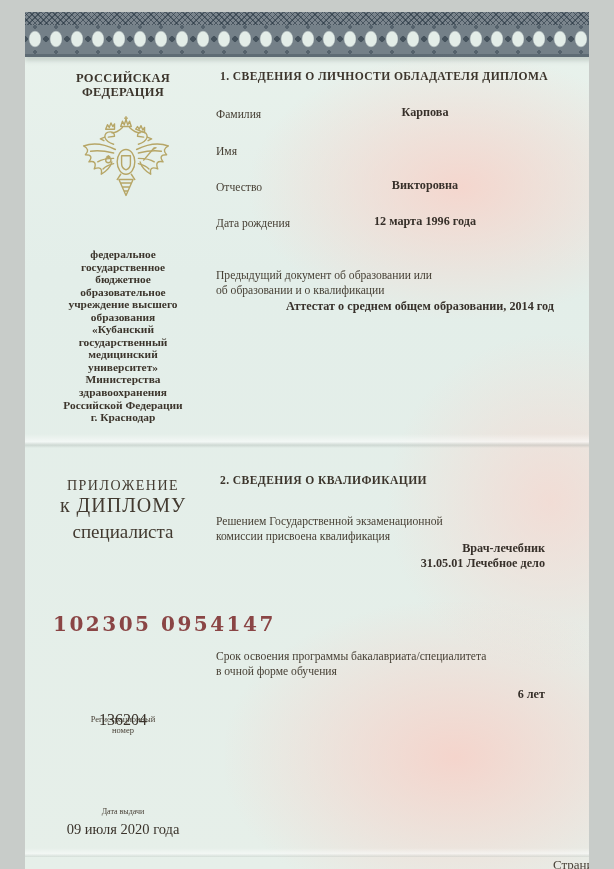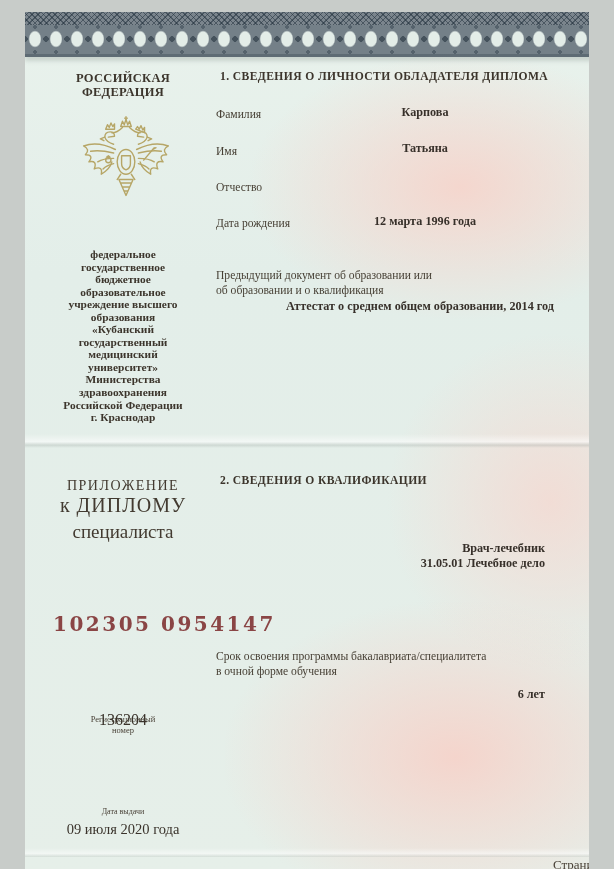--- a/index.html
+++ b/index.html
@@ -151,33 +151,35 @@
 
   <div class="abs left-col issue-label">Дата выдачи</div>
   <div class="abs left-col issue-value">09 июля 2020 года</div>
 
   <div class="abs s-title" style="top:58px;">1. СВЕДЕНИЯ О ЛИЧНОСТИ ОБЛАДАТЕЛЯ ДИПЛОМА</div>
 
   <div class="abs lbl" style="top:96px;">Фамилия</div>
   <div class="abs val val-center" style="top:93px;">Карпова</div>
 
   <div class="abs lbl" style="top:133px;">Имя</div>
-  <div class="abs val val-center" style="top:129px;">Татьяна</div>
 
   <div class="abs lbl" style="top:169px;">Отчество</div>
+  <div class="abs val val-center" style="top:166px;">Викторовна</div>
 
   <div class="abs lbl" style="top:205px;">Дата рождения</div>
   <div class="abs val val-center" style="top:202px;">12 марта 1996 года</div>
 
   <div class="abs lbl pre" style="top:256px;">Предыдущий документ об образовании или
-об образовании и о квалификация</div>
+об образовании и о квалификации</div>
   <div class="abs prev-value" style="top:287px;">Аттестат о среднем общем образовании, 2014 год</div>
 
   <div class="abs s-title" style="top:462px;">2. СВЕДЕНИЯ О КВАЛИФИКАЦИИ</div>
 
+  <div class="abs lbl pre" style="top:502px;">Решением Государственной экзаменационной
+комиссии присвоена квалификация</div>
   <div class="abs val qual-center" style="top:529px;">Врач-лечебник</div>
   <div class="abs val qual-center" style="top:544px;">31.05.01 Лечебное дело</div>
 
   <div class="abs lbl pre" style="top:637px;">Срок освоения программы бакалавриата/специалитета
 в очной форме обучения</div>
   <div class="abs val qual-center" style="top:675px;">6 лет</div>
 
   <div class="abs page-label">Страница</div>
   <div class="abs page-number">1</div>
   <div class="abs edge-note">БЕЗ ДИПЛОМА НЕДЕЙСТВИТЕЛЬНО</div>

